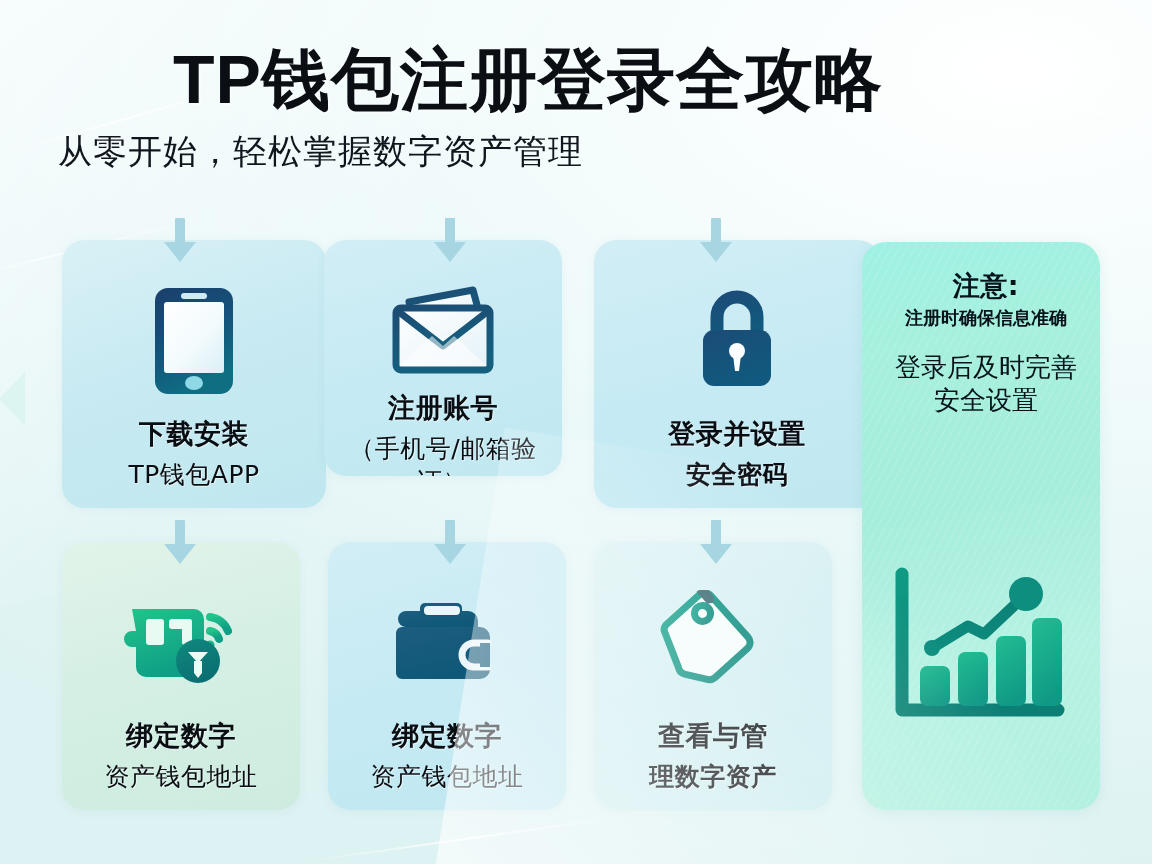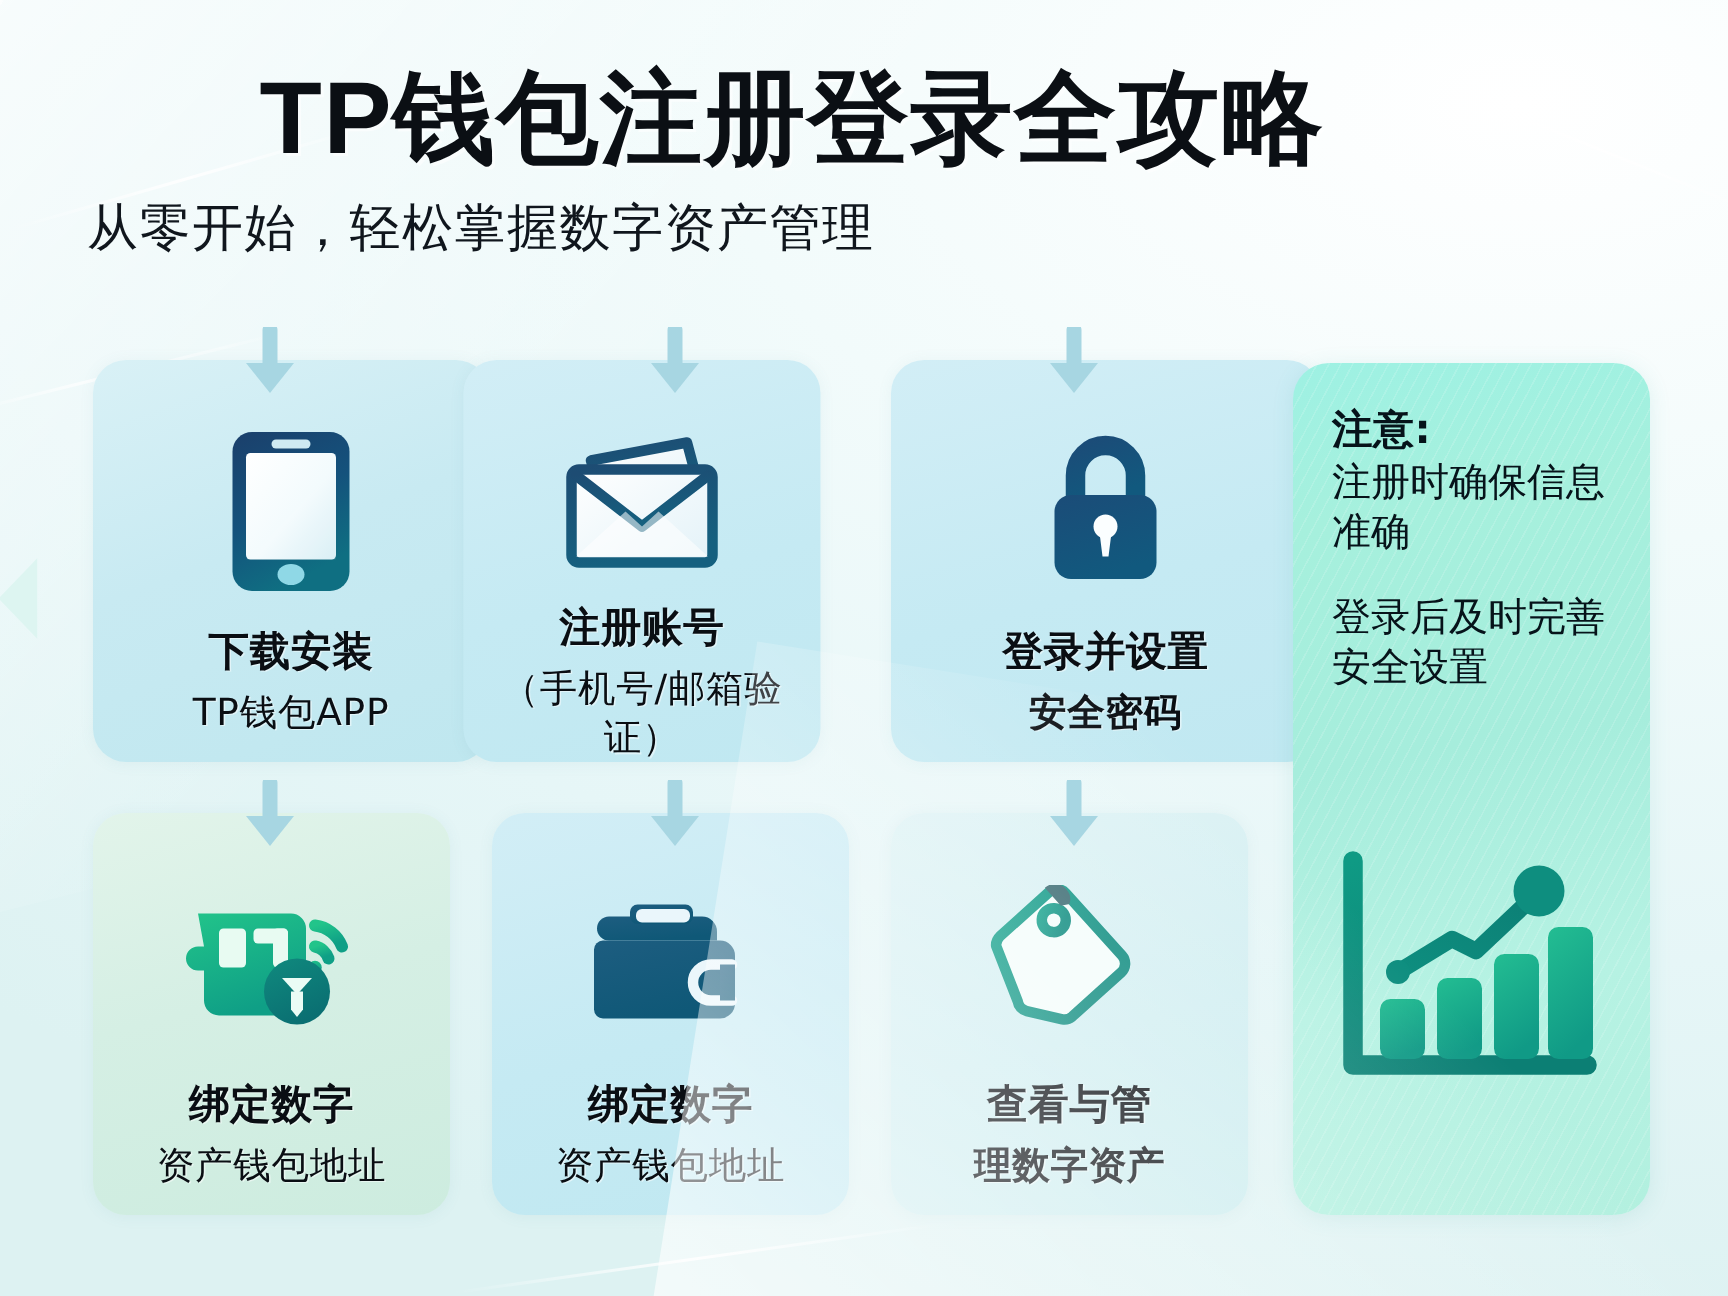--- a/index.html
+++ b/index.html
@@ -70,24 +70,24 @@
   
   #notice{
     position:absolute;left:862px;top:242px;width:238px;height:568px;
     border-radius:24px;
     background:linear-gradient(170deg,#9ef1e3 0%,#a6f0dd 18%,#a6eddc 45%,#b6f2e3 72%,#b2f0df 100%);
     box-shadow:0 2px 14px rgba(60,170,160,.13);
     overflow:hidden;
   }
   #notice .pat{position:absolute;inset:0;
     background:repeating-linear-gradient(118deg, rgba(255,255,255,.14) 0 1px, rgba(255,255,255,0) 1px 7px);}
-  #notice-text{position:relative;padding:26px 16px 0 26px;}
+  #notice-text{position:relative;padding:26px 16px 0 26px;text-align:center;}
   #notice-head{font-size:27px;font-weight:700;color:#06131a;letter-spacing:.5px;
     font-family:"DejaVu Sans","Liberation Sans",sans-serif;}
-  #notice-l1{font-size:26px;font-weight:400;color:#06131a;line-height:1.28;margin-top:2px;
+  #notice-l1{font-size:18px;font-weight:700;color:#06131a;line-height:1.28;margin-top:2px;
     font-family:"DejaVu Sans","Liberation Sans",sans-serif;}
   #notice-l2{font-size:26px;font-weight:400;color:#06131a;line-height:1.28;margin-top:22px;
     font-family:Liberation Sans, sans-serif;}
   #notch{position:absolute;left:-1px;top:372px;width:26px;height:54px;z-index:7;}
   #chart-icon{position:absolute;left:18px;top:318px;}
 </style>
 </head>
 <body>
 
 <div id="stage">
@@ -147,21 +147,21 @@
         <rect x="13" y="17" width="60" height="71" rx="3" fill="url(#phScr)"></rect>
         <rect x="30" y="8" width="26" height="6" rx="3" fill="#cfeaf2"></rect>
         <ellipse cx="43" cy="98" rx="9" ry="7" fill="#8fd8e6"></ellipse>
         <path d="M13 88 L73 27 L73 88 Z" fill="#ffffff" opacity="0.08"></path>
       </svg>
     </div>
     <div class="lbl l1">下载安装</div>
     <div class="lbl l2">TP钱包APP</div>
   </div>
 
-  <div class="card c-blue2" style="left:309px;top:240px;width:238px;height:268px;">
+  <div class="card c-blue2" style="left:324px;top:240px;width:238px;height:236px;">
     <div class="icon">
       <svg width="112" height="96" viewBox="0 0 112 96">
         <defs>
           <linearGradient id="envG" x1="0" y1="0" x2="0.3" y2="1">
             <stop offset="0%" stop-color="#1d4c73"></stop>
               <stop offset="100%" stop-color="#15607f"></stop>
           </linearGradient>
           <linearGradient id="envFill" x1="0" y1="0" x2="1" y2="1">
             <stop offset="0%" stop-color="#ffffff"></stop>
               <stop offset="100%" stop-color="#e3f2f8"></stop>

